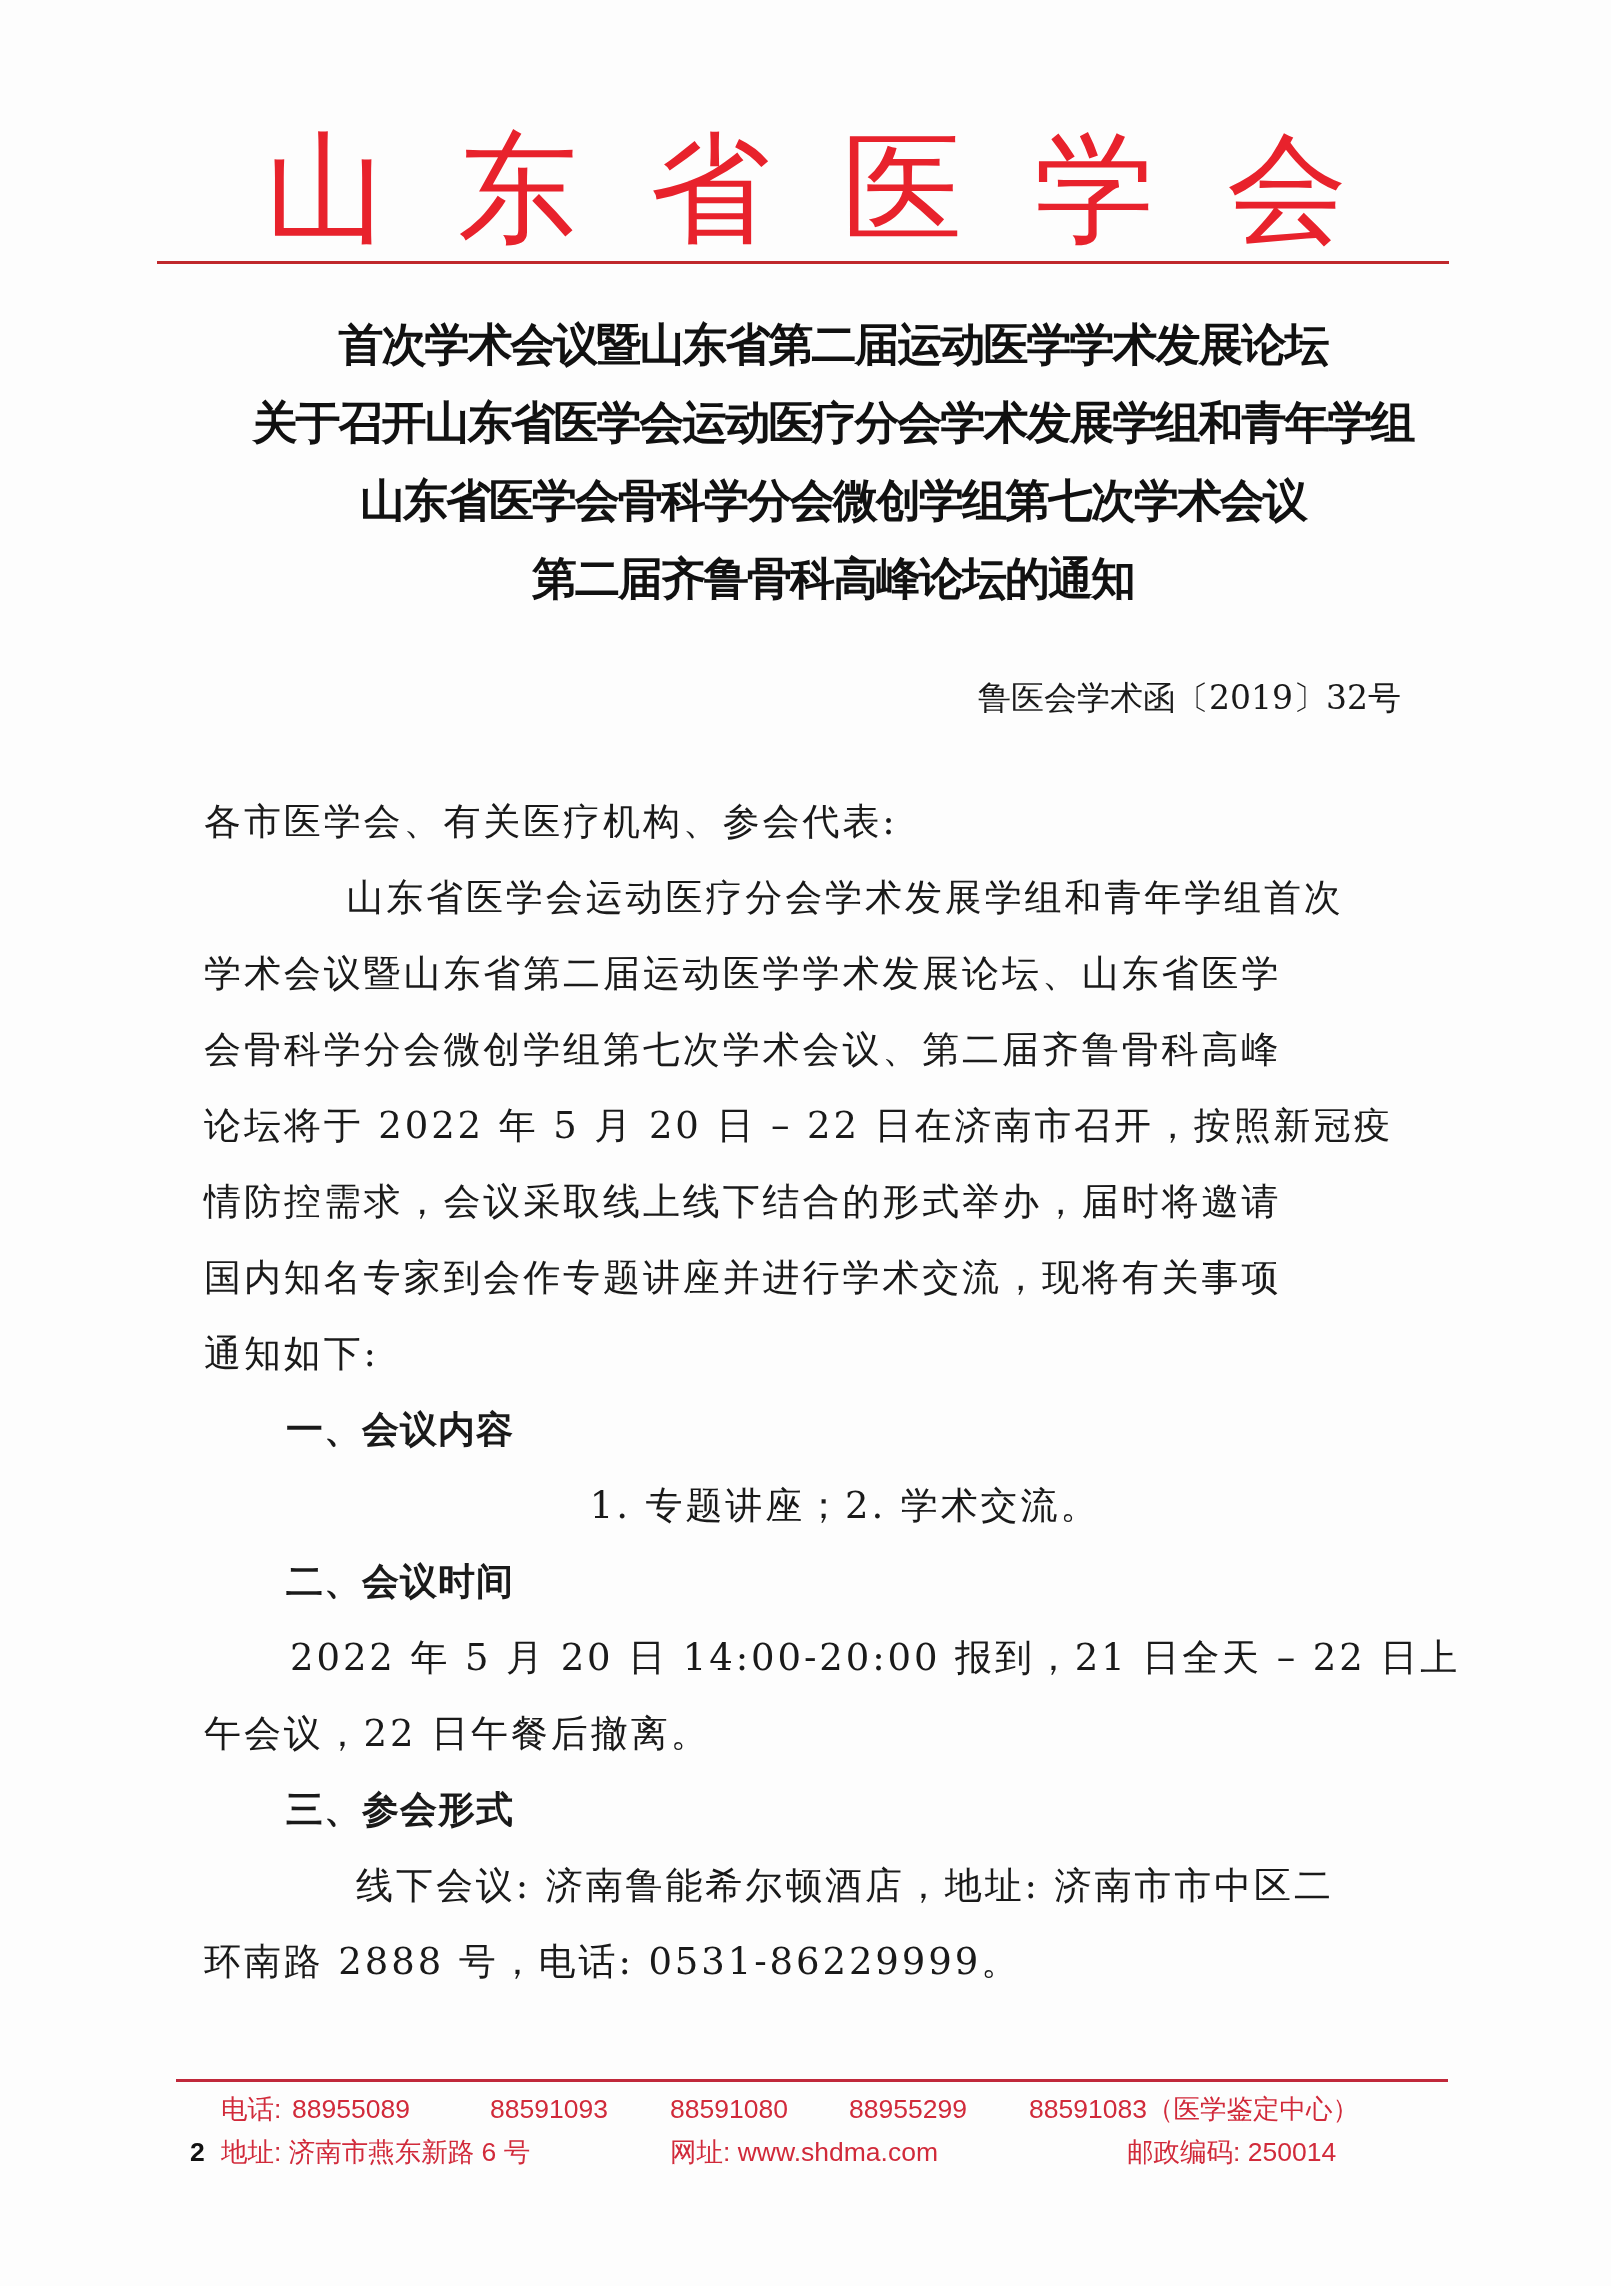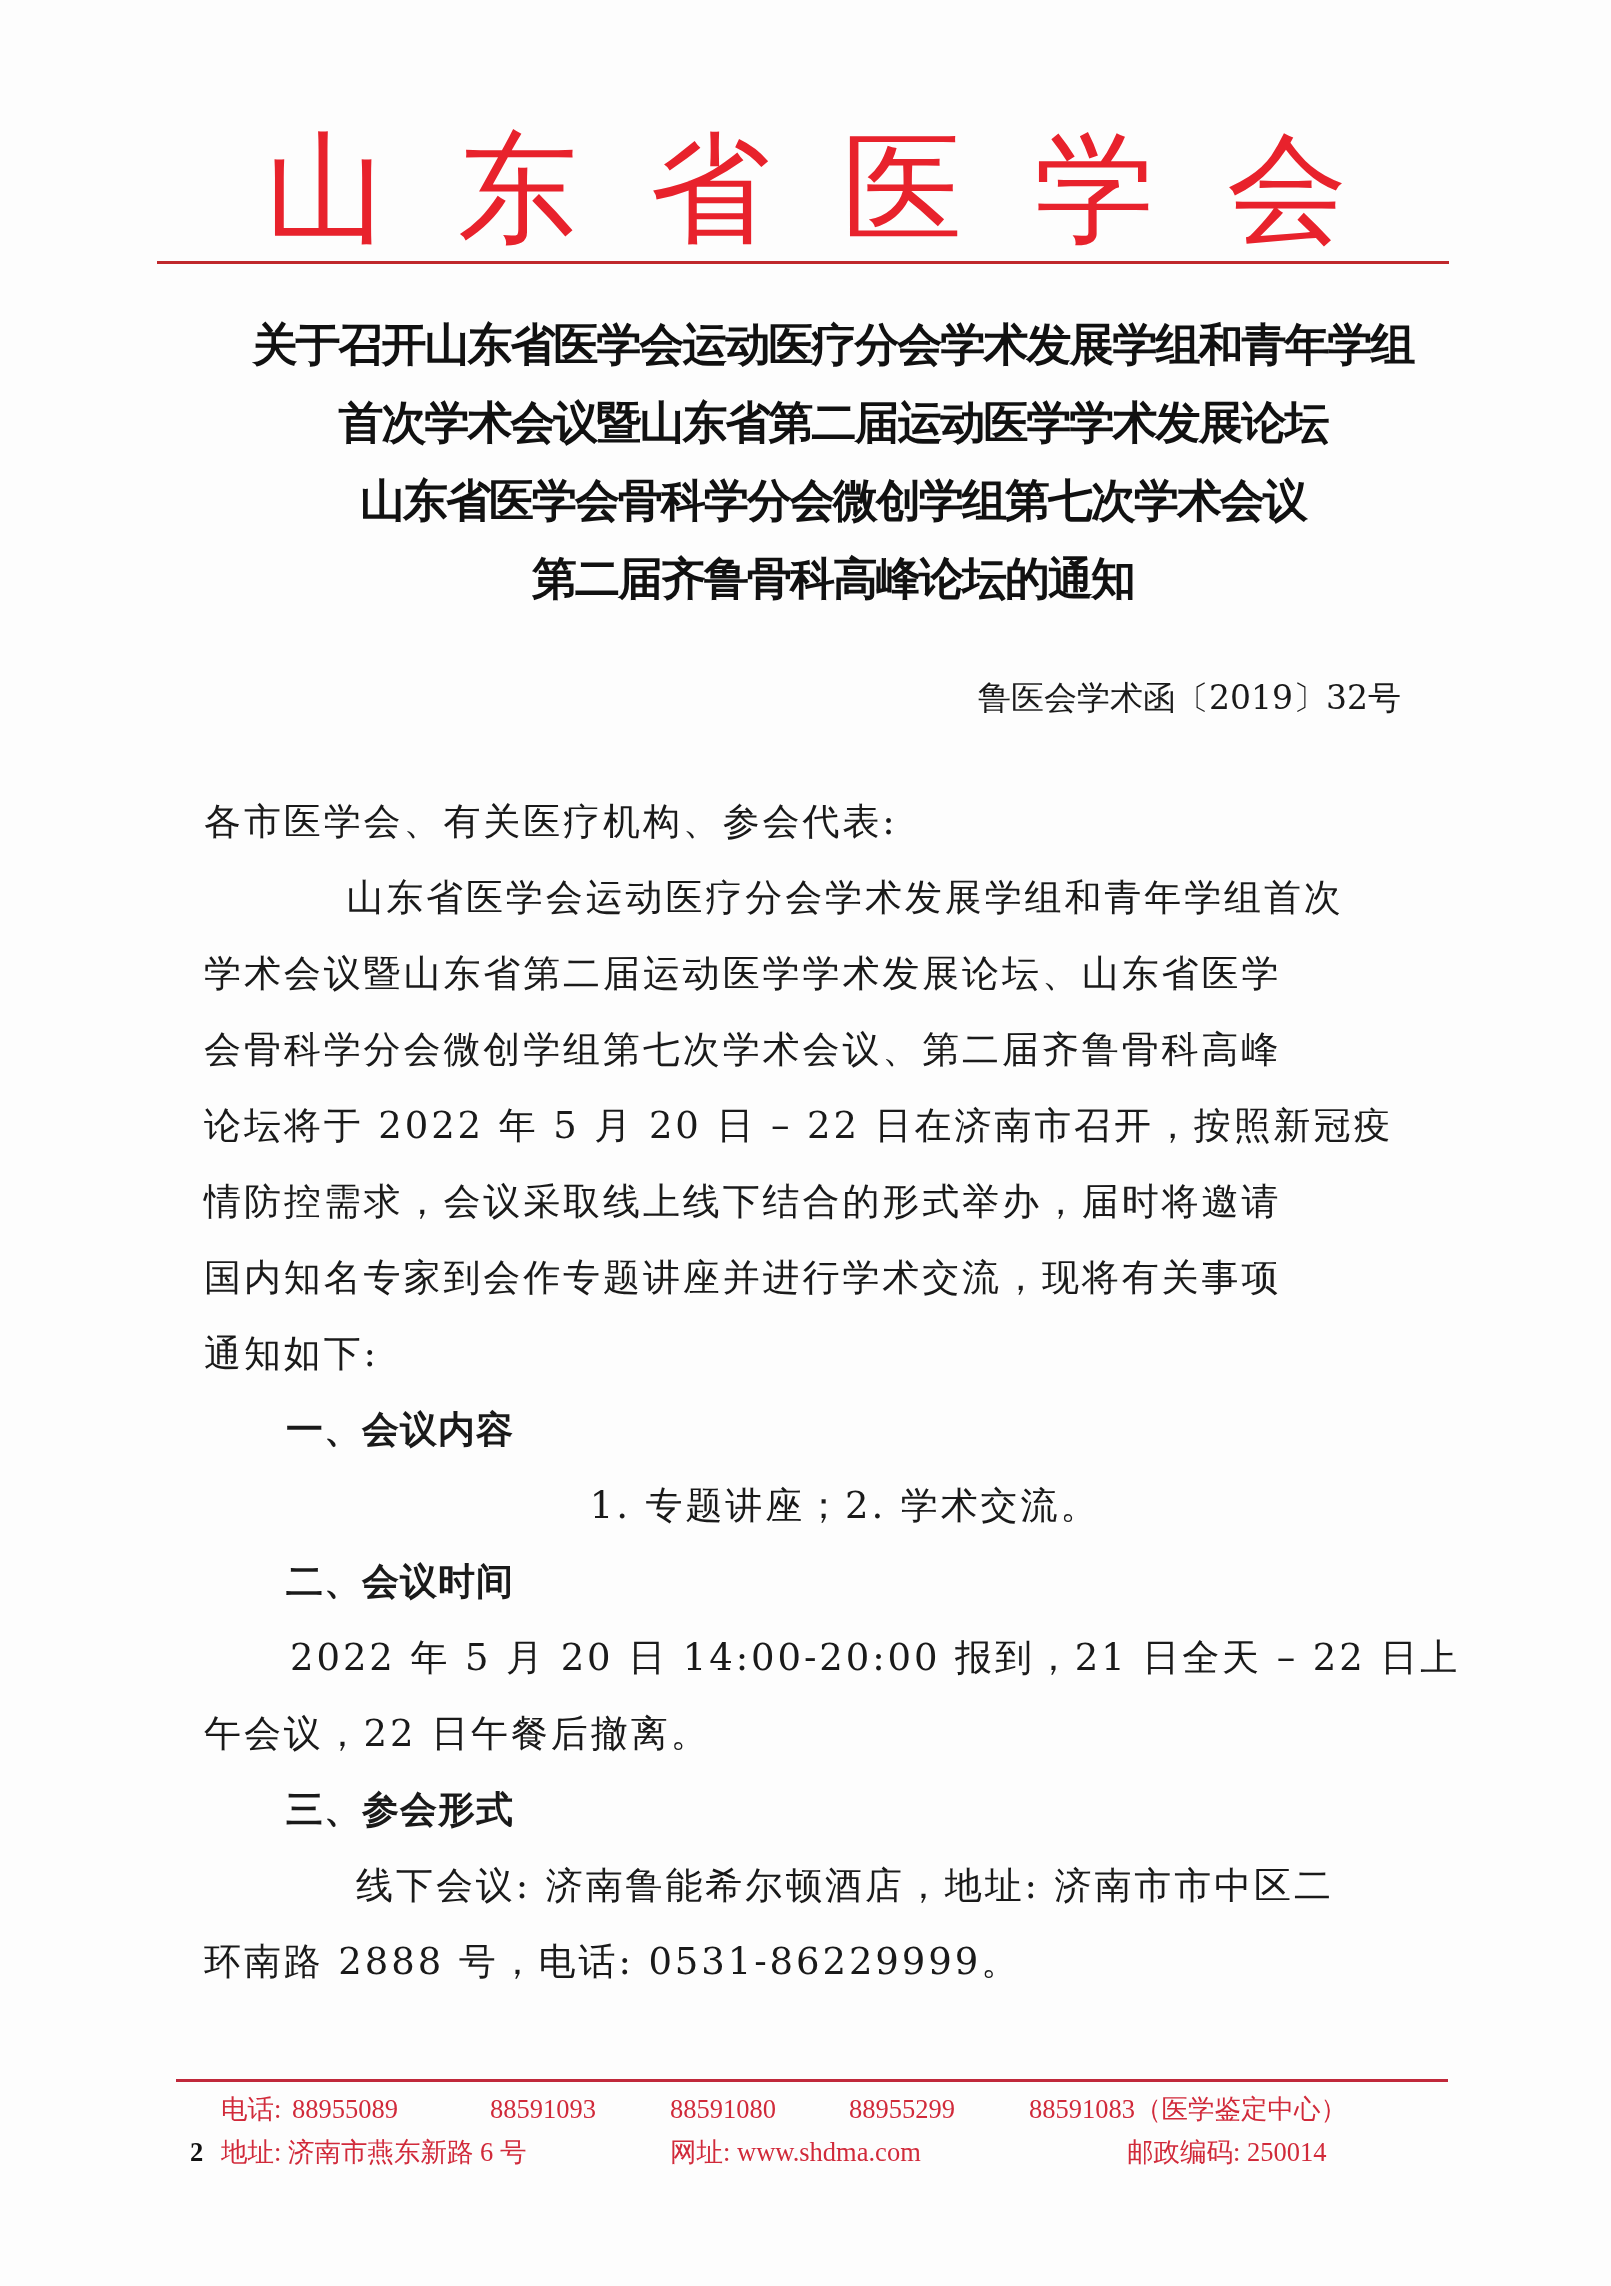--- a/index.html
+++ b/index.html
@@ -109,21 +109,21 @@
       top: 2079px;
       width: 1272px;
       height: 2.9px;
       background: #c0283a;
     }
     .footer {
       position: absolute;
       left: 186px;
       top: 2088px;
       width: 1274px;
-      font-family: Liberation Serif, serif;
+      font-family: Liberation Sans, sans-serif;
       font-size: 26.5px;
       color: #d12a3a;
     }
     .frow {
       position: relative;
       height: 43px;
       line-height: 43px;
       white-space: nowrap;
     }
     .frow span { position: absolute; top: 0; }
@@ -141,22 +141,22 @@
     <span>山</span>
     <span>东</span>
     <span>省</span>
     <span>医</span>
     <span>学</span>
     <span>会</span>
   </div>
   <div class="rule-top"></div>
 
   <div class="title">
+    <span class="tline">首次学术会议暨山东省第二届运动医学学术发展论坛</span>
     <span class="tline">关于召开山东省医学会运动医疗分会学术发展学组和青年学组</span>
-    <span class="tline">首次学术会议暨山东省第二届运动医学学术发展论坛</span>
     <span class="tline">山东省医学会骨科学分会微创学组第七次学术会议</span>
     <span class="tline">第二届齐鲁骨科高峰论坛的通知</span>
   </div>
 
   <div class="docno">鲁医会学术函〔2019〕32号</div>
 
   <div class="body">
     <span class="line">各市医学会、有关医疗机构、参会代表:</span>
 
     <span class="line indent">山东省医学会运动医疗分会学术发展学组和青年学组首次</span>

